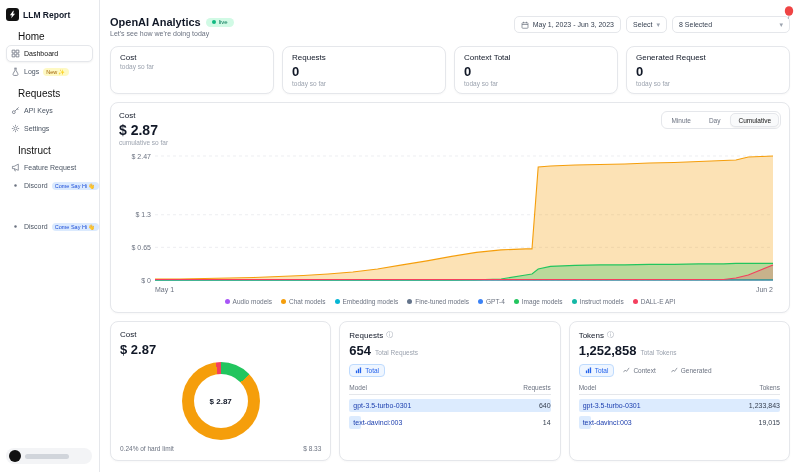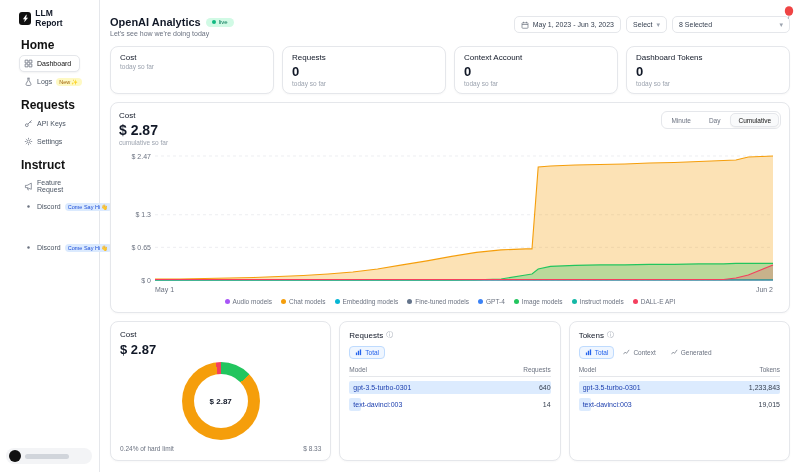--- a/index.html
+++ b/index.html
@@ -2,25 +2,25 @@
 <html><head>
 <meta charset="utf-8">
 <style>
   * { box-sizing: border-box; margin: 0; padding: 0; }
   html,body { width:800px; height:472px; overflow:hidden; }
   body { font-family:"Liberation Sans", sans-serif; background:#fff; color:#111827; font-size:9px; position:relative; }
 
   .app { display:flex; width:800px; height:472px; }
 
   
-  .sidebar { width:100px; min-width:100px; border-right:1px solid #e5e7eb; padding:8px 19px; position:relative; background:#fff; }
+  .sidebar { width:100px; min-width:100px; border-right:1px solid #e5e7eb; padding:8px 6px; position:relative; background:#fff; }
   .logo-row { display:flex; align-items:center; gap:4px; margin-bottom:10px; cursor:pointer; }
   .logo-mark { width:13px; height:13px; background:#111; border-radius:3px; display:flex; align-items:center; justify-content:center; }
   .logo-text { font-weight:700; font-size:8.5px; }
-  .nav-heading { font-weight:700; font-size:12px; color:#111; margin:8px 2px 3px; }
+  .nav-heading { font-weight:400; font-size:10px; color:#111; margin:8px 12px 3px; }
   .nav-item { display:flex; align-items:center; gap:4px; font-size:7px; color:#4b5563; padding:3px 4px; border:1px solid transparent; border-radius:5px; cursor:pointer; margin-bottom:1px; }
   .nav-item.active { border-color:#e5e7eb; background:#fff; box-shadow:0 1px 2px rgba(0,0,0,.05); color:#111; }
   .nav-ic { width:9px; height:9px; display:inline-flex; color:#6b7280; flex:none; }
   .nav-ic svg { width:9px; height:9px; }
   .badge-new { background:#fef9c3; color:#a16207; font-size:5.5px; padding:1px 3px; border-radius:4px; white-space:nowrap; }
   .badge-blue { background:#dbeafe; color:#1d4ed8; font-size:5.5px; padding:1px 3px; border-radius:4px; white-space:nowrap; }
   .discord-gap { margin-top:24px; }
   .user-pill { position:absolute; bottom:8px; left:6px; width:86px; height:16px; background:#f3f4f6; border-radius:999px; display:flex; align-items:center; gap:4px; padding:0 3px; cursor:pointer; }
   .user-avatar { width:12px; height:12px; border-radius:50%; background:#111; flex:none; }
   .user-skel { width:44px; height:5px; border-radius:3px; background:#d1d5db; }
@@ -210,26 +210,26 @@
       <div class="card stat-card">
         <div class="stat-title">Cost</div>
         <div class="stat-caption">today so far</div>
       </div>
       <div class="card stat-card">
         <div class="stat-title">Requests</div>
         <div class="stat-value">0</div>
         <div class="stat-caption">today so far</div>
       </div>
       <div class="card stat-card">
-        <div class="stat-title">Context Account</div>
+        <div class="stat-title">Context Total</div>
         <div class="stat-value">0</div>
         <div class="stat-caption">today so far</div>
       </div>
       <div class="card stat-card">
-        <div class="stat-title">Dashboard Tokens</div>
+        <div class="stat-title">Generated Request</div>
         <div class="stat-value">0</div>
         <div class="stat-caption">today so far</div>
       </div>
     </div>
 
     <div class="card chart-card">
       <div class="chart-head-title">Cost</div>
       <div class="chart-head-value">$ 2.87</div>
       <div class="chart-head-caption">cumulative so far</div>
       <div class="range-group">
@@ -295,20 +295,24 @@
           <span>0.24% of hard limit</span>
           <span>$ 8.33</span>
         </div>
       </div>
 
       <div class="card bottom-card">
         <div class="bc-title-row">
           <span>Requests</span>
           <span class="info-ic">ⓘ</span>
         </div>
+        <div class="bc-value-row">
+          <span class="bc-value">654</span>
+          <span class="bc-caption">Total Requests</span>
+        </div>
         <div class="tabs-row">
           <button class="tab active">
             <svg viewBox="0 0 16 16" fill="currentColor">
                 <rect x="2" y="8" width="3" height="6"></rect>
                 <rect x="6.5" y="4" width="3" height="10"></rect>
                 <rect x="11" y="1" width="3" height="13"></rect>
               </svg>
             <span>Total</span>
           </button>
         </div>
@@ -328,20 +332,24 @@
             <span class="bl-value">14</span>
           </div>
         </div>
       </div>
 
       <div class="card bottom-card">
         <div class="bc-title-row">
           <span>Tokens</span>
           <span class="info-ic">ⓘ</span>
         </div>
+        <div class="bc-value-row">
+          <span class="bc-value">1,252,858</span>
+          <span class="bc-caption">Total Tokens</span>
+        </div>
         <div class="tabs-row">
           <button class="tab active">
             <svg viewBox="0 0 16 16" fill="currentColor">
                 <rect x="2" y="8" width="3" height="6"></rect>
                 <rect x="6.5" y="4" width="3" height="10"></rect>
                 <rect x="11" y="1" width="3" height="13"></rect>
               </svg>
             <span>Total</span>
           </button>
           <button class="tab">

